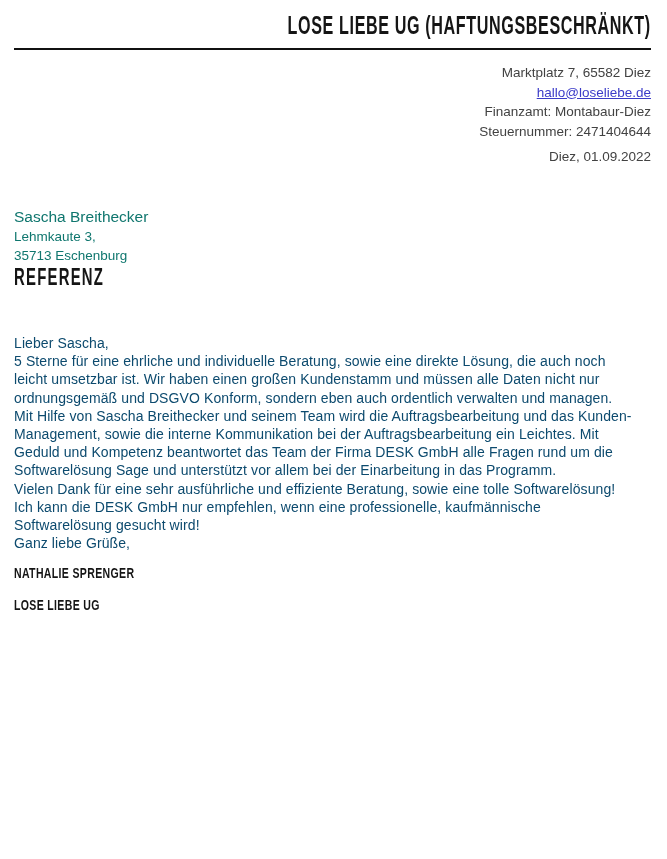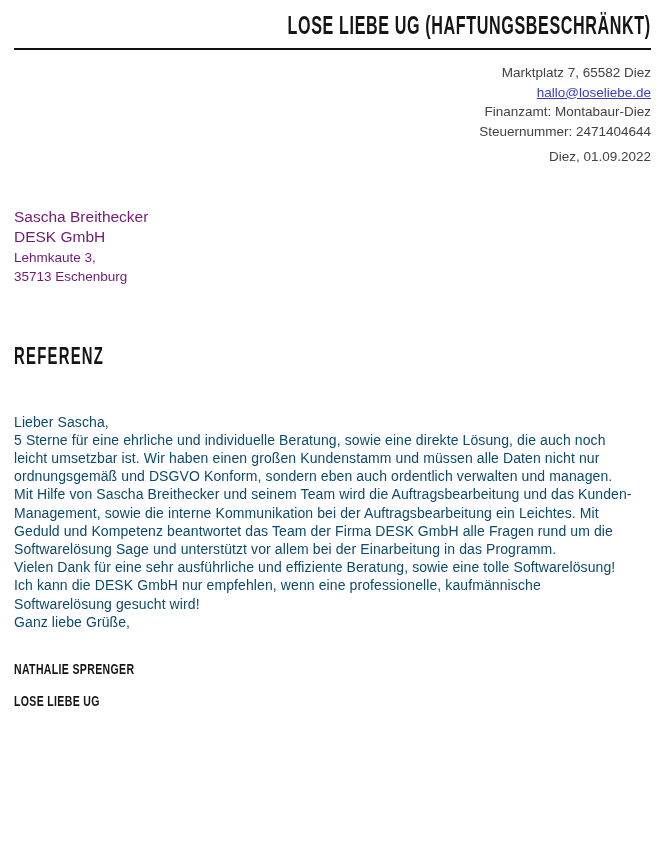--- a/index.html
+++ b/index.html
@@ -47,28 +47,27 @@
   }
   .sender-block .email a {
     text-decoration: underline;
     padding-left: 24px;
   }
   .place-date { margin-top: 6px; }
   .recipient-block {
     margin-top: 40px;
     font-size: 13.5px;
     line-height: 19px;
-    color: #701a75;
+    color: #0f766e;
   }
   .recipient-block .big {
     font-size: 15.5px;
     line-height: 20.5px;
   }
   .subject-row {
-    margin-top: 58px;
     line-height: 24px;
   }
   .subject {
     font-size: 24px;
     letter-spacing: 2px;
     transform-origin: 0 50%;
   }
   .body-text {
     margin-top: 42px;
     max-width: 625px;
@@ -76,21 +75,21 @@
     line-height: 18.2px;
     letter-spacing: 0.1px;
     color: #0c4a6e;
   }
   .body-text p { margin: 0; }
   .gap { margin-top: 18px; }
   .gap-lg { margin-top: 28px; }
   .sig-line {
     line-height: 16px;
   }
-  .sig-name-row { margin-top: 30px; }
+  .sig-name-row { margin-top: 13px; }
   .sig-company-row { margin-top: 16px; }
   .sig {
     font-size: 15.5px;
     letter-spacing: 0.5px;
     transform: scaleX(0.68);
     transform-origin: 0 50%;
   }
 </style>
 </head>
 <body>
@@ -107,21 +106,20 @@
     <div class="email">
       <a href="#" style="color:#3b3bc8;">hallo@loseliebe.de</a>
     </div>
     <div>Finanzamt: Montabaur-Diez</div>
     <div>Steuernummer: 2471404644</div>
     <div class="place-date">Diez, 01.09.2022</div>
   </div>
 
   <div class="recipient-block">
     <div class="big">Sascha Breithecker</div>
-    <div class="big">DESK GmbH</div>
     <div>Lehmkaute 3,</div>
     <div>35713 Eschenburg</div>
   </div>
 
   <div class="subject-row">
     <span class="condensed subject">REFERENZ</span>
   </div>
 
   <div class="body-text">
     <p>Lieber Sascha,</p>

